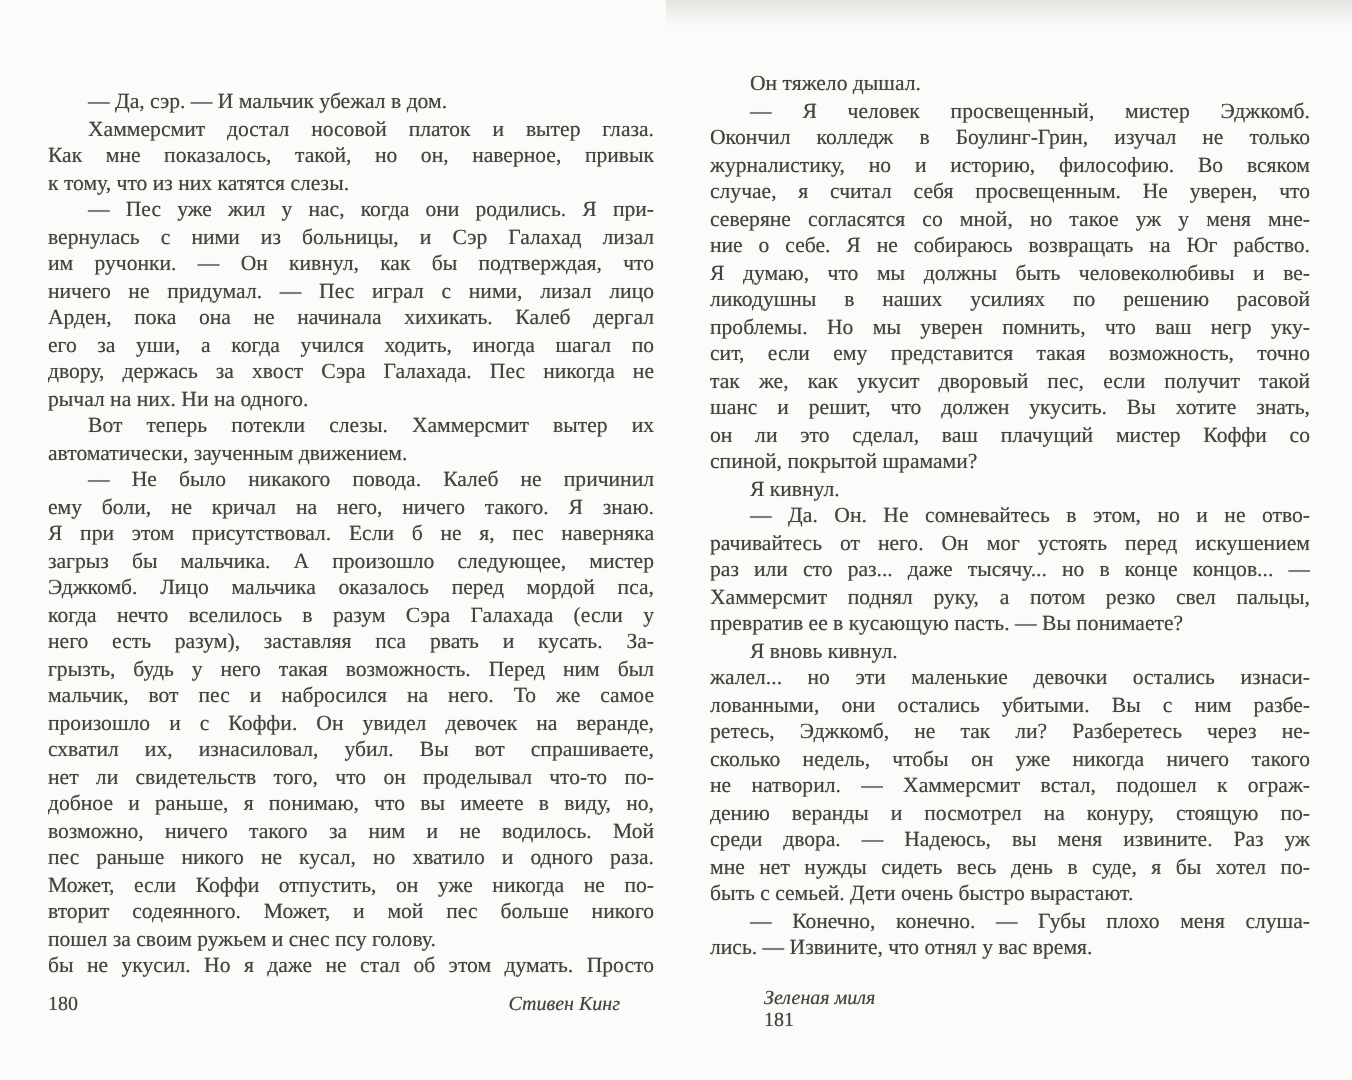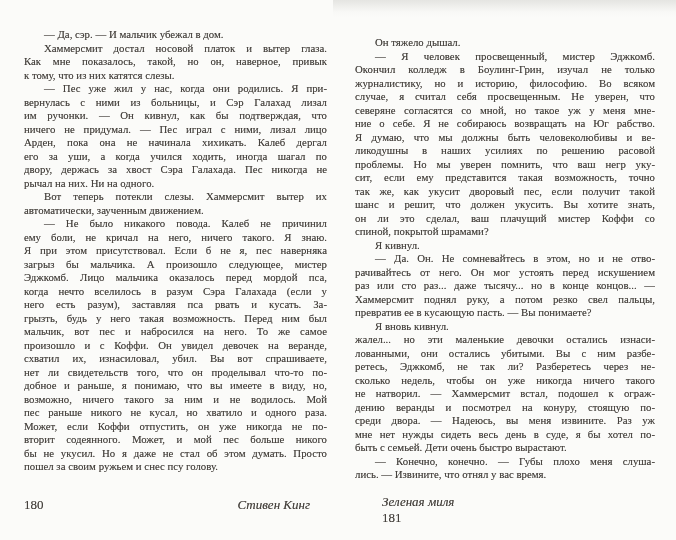--- a/index.html
+++ b/index.html
@@ -16,39 +16,39 @@
     left: 333px; top: 0; width: 343px; height: 17px;
     background: linear-gradient(180deg, rgba(210,210,206,0.55), rgba(240,240,238,0.25) 70%, rgba(251,251,249,0));
     pointer-events: none;
   }
   .page-text {
     position: absolute;
     color: #45413d;
     font-size: 10.8px;
     text-shadow: 0 0 0.4px rgba(69,65,61,0.55);
   }
-  .page-text.left  { left: 24px;  top: 28px; width: 303px; }
+  .page-text.left  { left: 24px;  top: 45px; width: 303px; }
   .page-text.right { left: 355px; top: 36px; width: 300px; }
   .line {
     height: 13.5px;
     line-height: 13.5px;
     overflow: hidden;
     text-align: justify;
     text-align-last: justify;
     white-space: normal;
   }
   .line.pfirst { text-indent: 20px; }
   .line.plast  { text-align-last: auto; }
   .footer {
     position: absolute;
     display: flex;
     justify-content: space-between;
     align-items: baseline;
     color: #45413d;
-    font-size: 13px;
+    font-size: 10px;
     text-shadow: 0 0 0.4px rgba(69,65,61,0.55);
   }
   .footer.left  { left: 24px;  top: 497px; width: 286px; }
   .footer.right { left: 355px; top: 494px; width: 285px; flex-direction: column; }
   .running-title { font-style: italic; margin-left: 27px; }
 </style>
 </head>
 <body>
 
 <div class="spread">
@@ -80,22 +80,22 @@
       <div class="line">грызть, будь у него такая возможность. Перед ним был</div>
       <div class="line">мальчик, вот пес и набросился на него. То же самое</div>
       <div class="line">произошло и с Коффи. Он увидел девочек на веранде,</div>
       <div class="line">схватил их, изнасиловал, убил. Вы вот спрашиваете,</div>
       <div class="line">нет ли свидетельств того, что он проделывал что-то по-</div>
       <div class="line">добное и раньше, я понимаю, что вы имеете в виду, но,</div>
       <div class="line">возможно, ничего такого за ним и не водилось. Мой</div>
       <div class="line">пес раньше никого не кусал, но хватило и одного раза.</div>
       <div class="line">Может, если Коффи отпустить, он уже никогда не по-</div>
       <div class="line">вторит содеянного. Может, и мой пес больше никого</div>
+      <div class="line plast">пошел за своим ружьем и снес псу голову.</div>
       <div class="line">бы не укусил. Но я даже не стал об этом думать. Просто</div>
-      <div class="line plast">пошел за своим ружьем и снес псу голову.</div>
     </div>
 
   <div class="page-text right">
       <div class="line pfirst plast">Он тяжело дышал.</div>
       <div class="line pfirst">— Я человек просвещенный, мистер Эджкомб.</div>
       <div class="line">Окончил колледж в Боулинг-Грин, изучал не только</div>
       <div class="line">журналистику, но и историю, философию. Во всяком</div>
       <div class="line">случае, я считал себя просвещенным. Не уверен, что</div>
       <div class="line">северяне согласятся со мной, но такое уж у меня мне-</div>
       <div class="line">ние о себе. Я не собираюсь возвращать на Юг рабство.</div>

